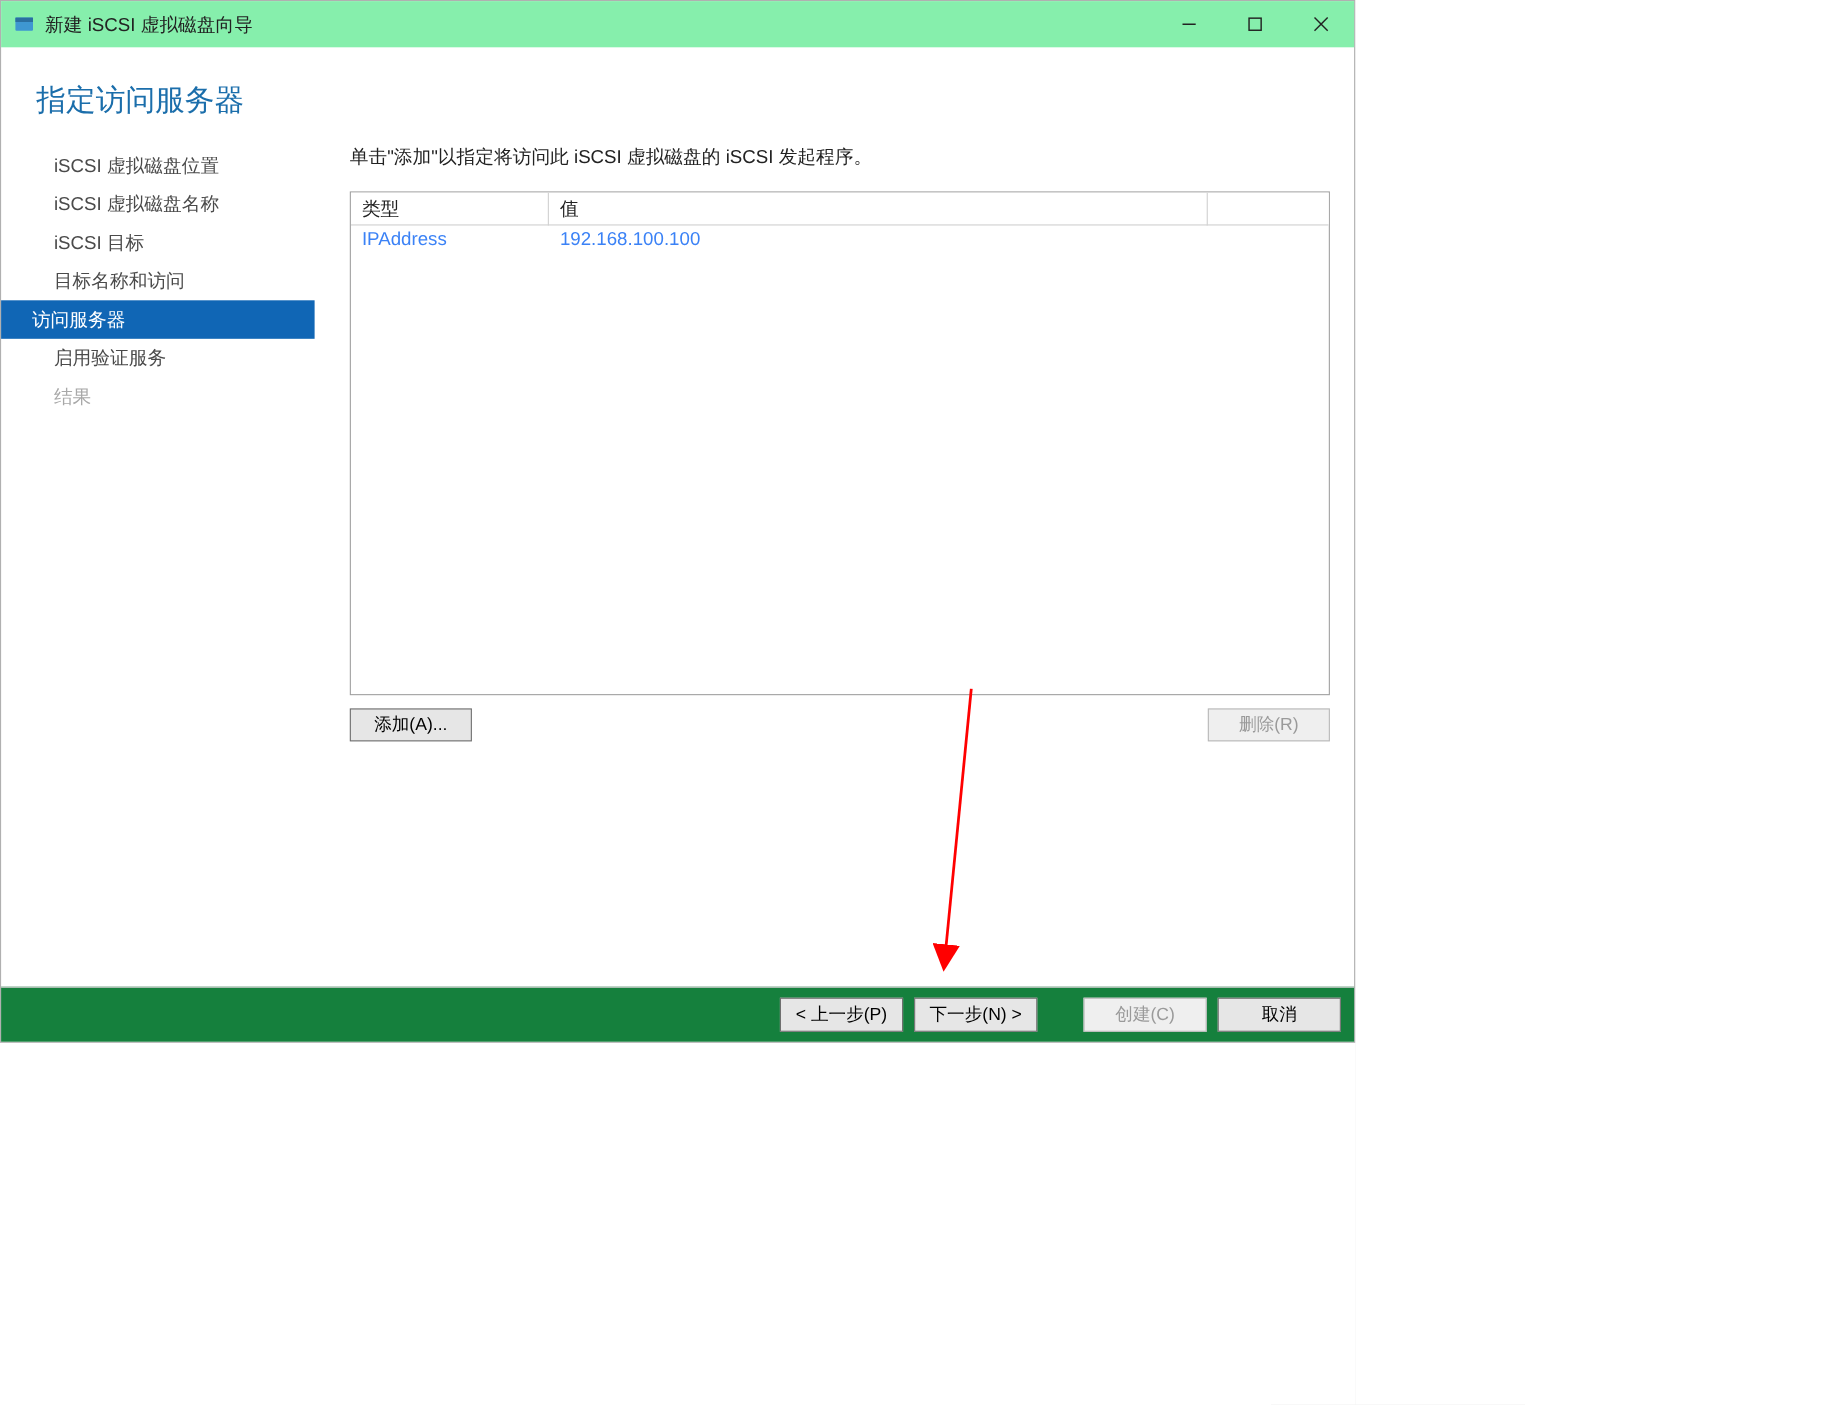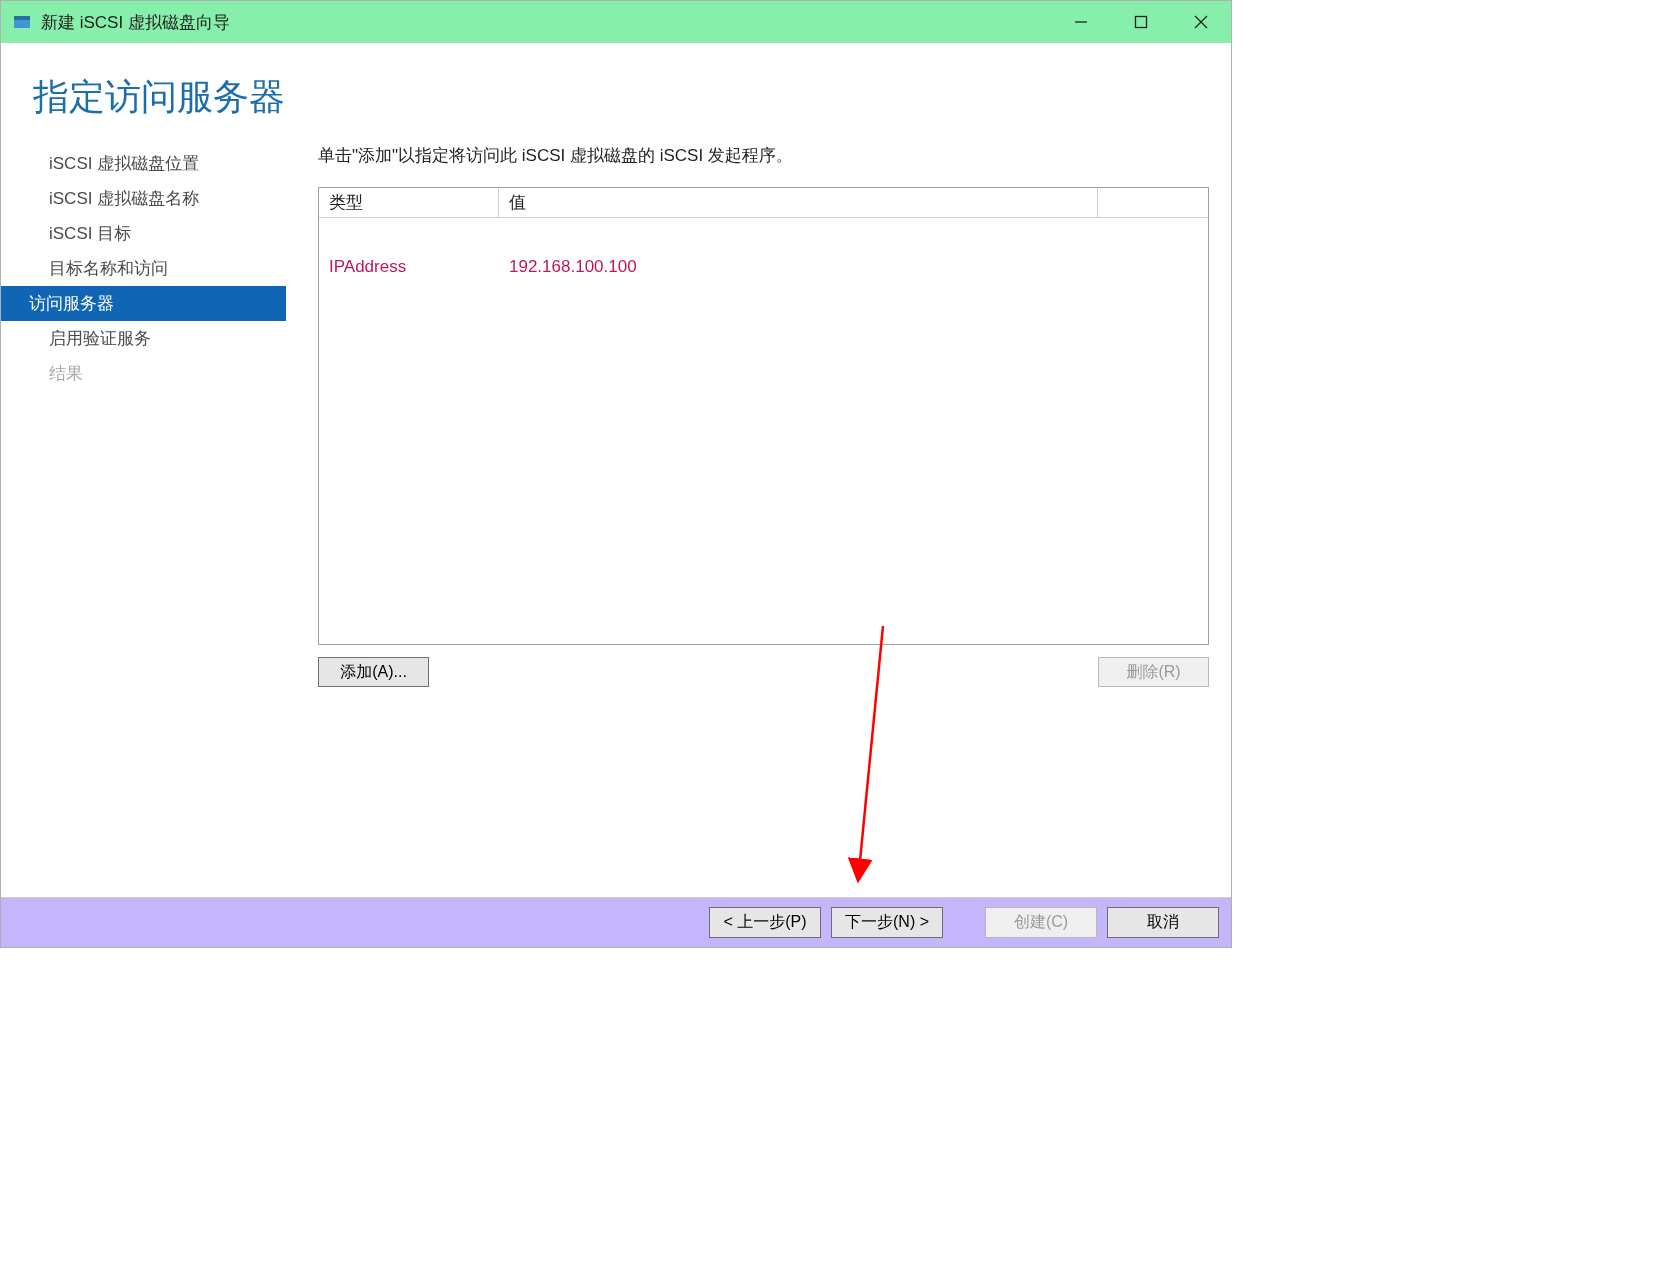--- a/index.html
+++ b/index.html
@@ -63,21 +63,21 @@
     justify-content:center;
     font-size:17px;
     font-family:"Segoe UI",sans-serif;
     cursor:default;
   }
   .heading-area {
     padding:30px 0px 0 32px;
   }
   .heading {
     color:#1b6eab;
-    font-size:36px;
+    font-size:27px;
     font-weight:400;
   }
   .body-area {
     flex:1;
     display:flex;
     padding-top:22px;
   }
   .sidebar {
     width:285px;
     padding-top:2px;
@@ -128,23 +128,22 @@
     border-bottom:1px solid #d0d0d0;
     padding:3px 10px;
   }
   .th:last-child { border-right:none; }
   .th.col-type { width:180px; }
   .th.col-value { flex:1; }
   .th.col-extra { width:110px; }
   .table-row {
     display:flex;
     font-size:17px;
-    color:#be185d;
+    color:#3b82f6;
     padding:3px 0;
-    margin-top:36px;
   }
   .td { padding:0 10px; }
   .td.col-type { width:180px; }
   .td.col-value { flex:1; }
   .action-row {
     margin-top:12px;
     display:flex;
     gap:14px;
     justify-content:space-between;
   }
@@ -159,21 +158,21 @@
     font-family:inherit;
   }
   .btn-small:disabled {
     color:#9a9a9a;
     border-color:#b8b8b8;
     background:#efefef;
   }
   .bottombar {
     height:50px;
     border-top:1px solid #cccccc;
-    background:#c4b5fd;
+    background:#15803d;
     display:flex;
     align-items:center;
     justify-content:flex-end;
     padding-right:12px;
     gap:10px;
   }
   .btn {
     height:31px;
     min-width:112px;
     padding:0 12px;

